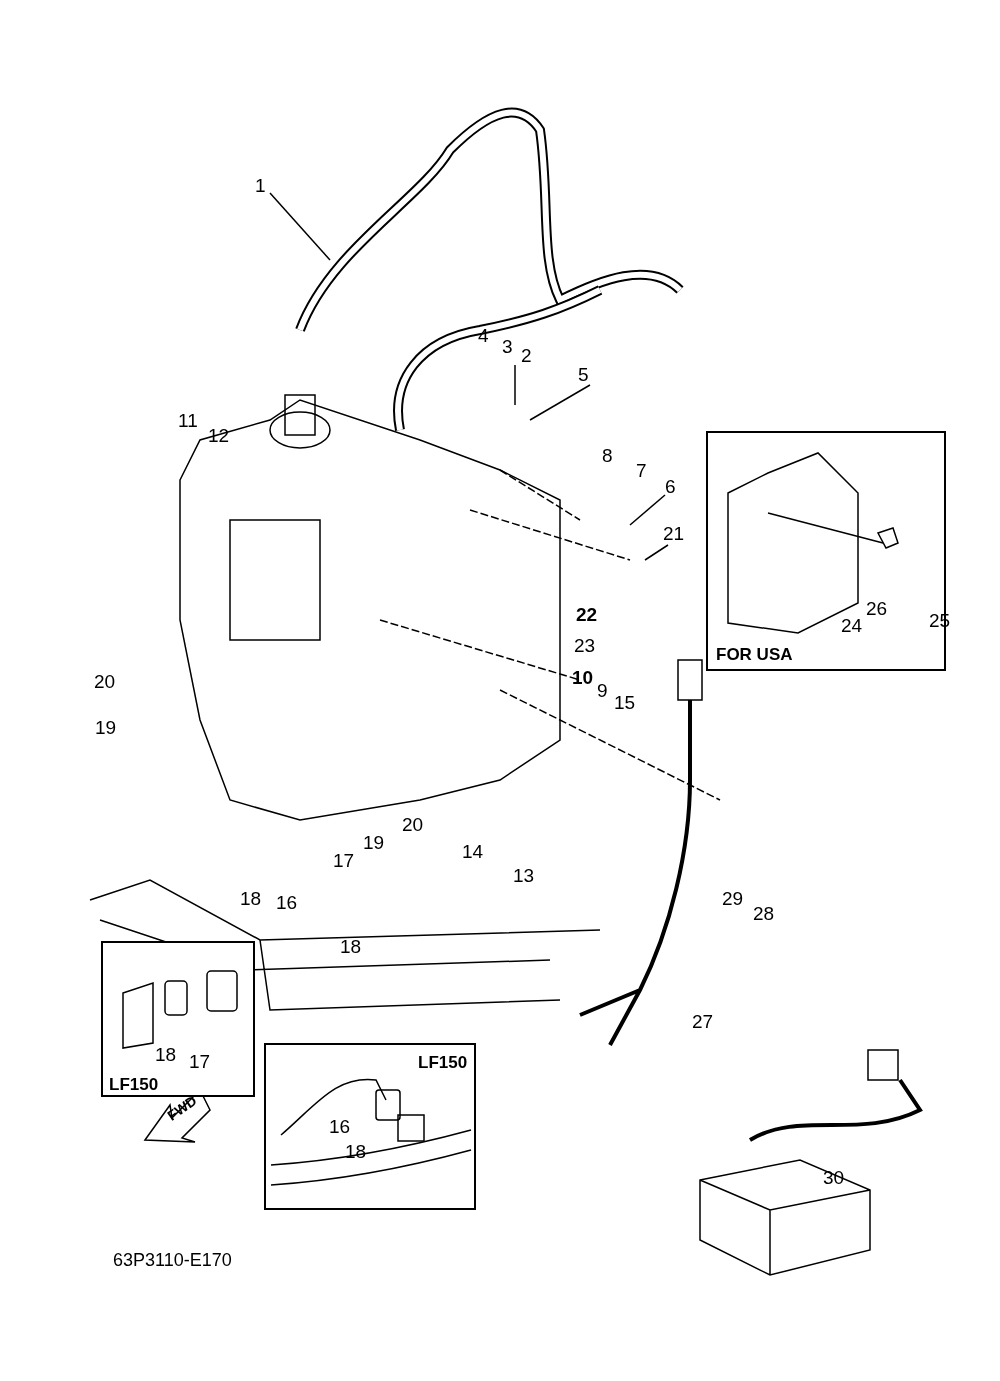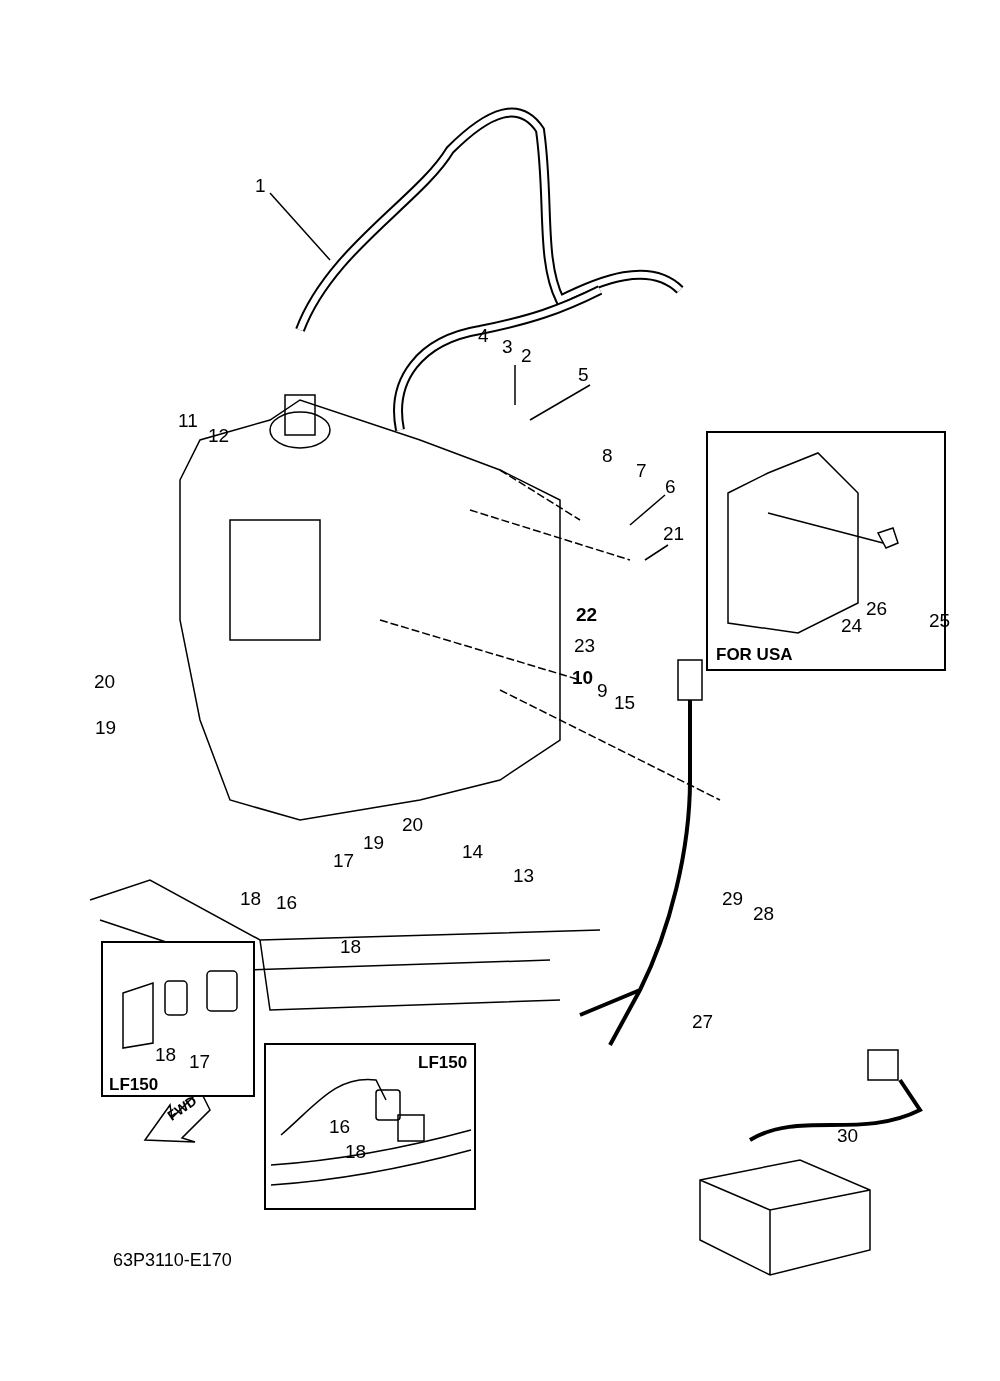--- a/index.html
+++ b/index.html
@@ -69,21 +69,21 @@
 <span class="lbl" style="left:95px;top:718px;">19</span>
 <span class="lbl" style="left:363px;top:833px;">19</span>
 <span class="lbl" style="left:94px;top:672px;">20</span>
 <span class="lbl" style="left:402px;top:815px;">20</span>
 <span class="lbl" style="left:663px;top:524px;">21</span>
 <span class="lbl" style="left:576px;top:605px;font-weight:bold;">22</span>
 <span class="lbl" style="left:574px;top:620px;margin-top:16px;">23</span>
 <span class="lbl" style="left:692px;top:1012px;">27</span>
 <span class="lbl" style="left:753px;top:904px;">28</span>
 <span class="lbl" style="left:722px;top:889px;">29</span>
-<span class="lbl" style="left:823px;top:1126px;margin-left:14px;">30</span>
+<span class="lbl" style="left:823px;top:1168px;">30</span>
 
 <div class="box" style="left:706px;top:431px;width:236px;height:236px;">
   <svg width="236" height="236" fill="none" stroke="#000" stroke-width="1.5">
     <path d="M20 60 L60 40 L110 20 L150 60 L150 170 L90 200 L20 190 Z"></path>
     <line x1="60" y1="80" x2="175" y2="110"></line>
     <path d="M170 100 L185 95 L190 110 L178 115 Z"></path>
   </svg>
   <span class="lbl" style="left:133px;top:151px;margin-top:32px;">24</span>
   <span class="lbl" style="left:158px;top:166px;">26</span>
   <span class="lbl" style="left:186px;top:178px;margin-left:35px;">25</span>

